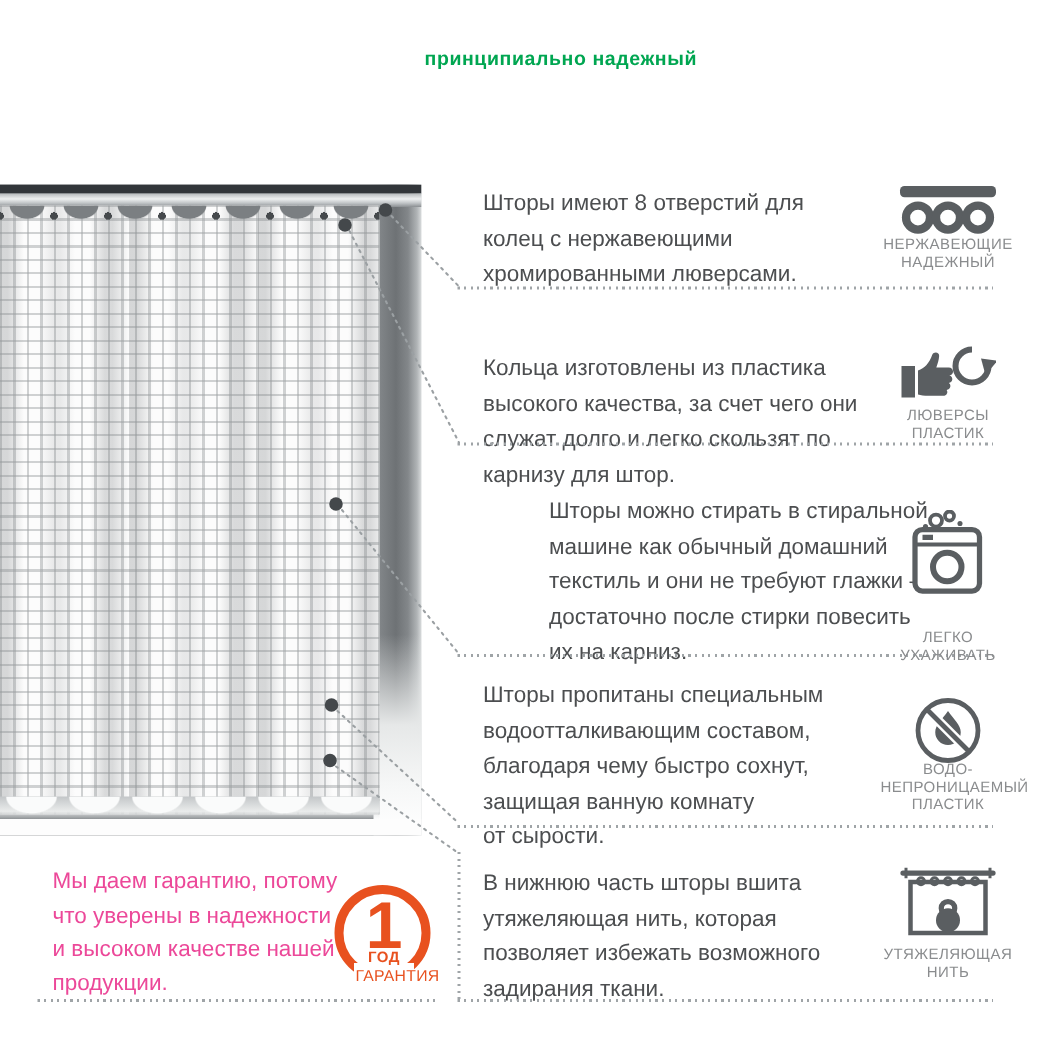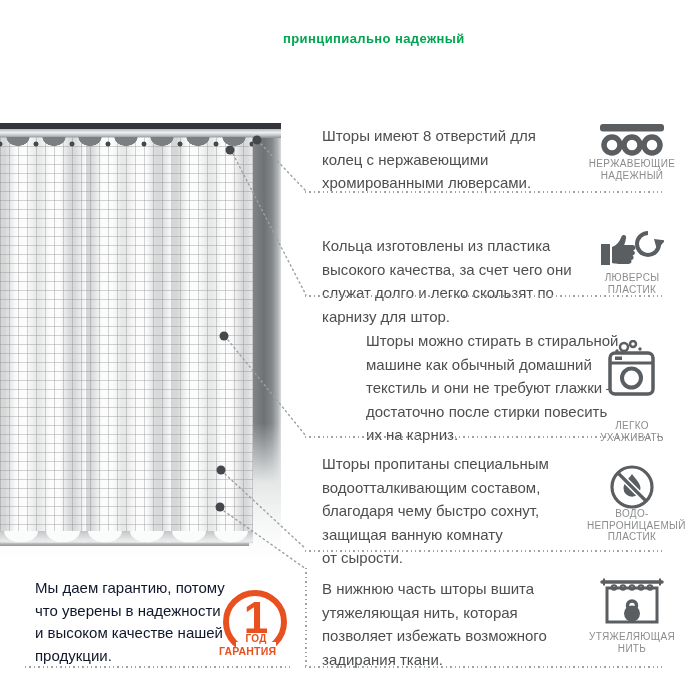--- a/index.html
+++ b/index.html
@@ -62,30 +62,30 @@
   .vline { left:305px; top:568px; width:2px; height:98px;
     background-image:repeating-linear-gradient(180deg,#9fa4a7 0 1.4px, rgba(0,0,0,0) 1.4px 4.4px); }
 
   .iconbox { left:587px; width:90px; text-align:center; }
   .i1 { top:123px; } .i2 { top:226px; } .i3 { top:340px; } .i4 { top:464px; } .i5 { top:578px; }
   .ilabel { left:587px; width:90px; text-align:center; font-size:10px; line-height:11.5px;
     color:#8a8c8e; letter-spacing:.3px; }
   .l1 { top:158px; } .l2 { top:272px; } .l3 { top:420px; } .l4 { top:508px; } .l5 { top:631px; }
 
   
-  .gtext { left:35px; top:577px; width:190px; font-size:15px; line-height:22.5px; color:#0f172a; white-space:pre-line; }
+  .gtext { left:35px; top:577px; width:190px; font-size:15px; line-height:22.5px; color:#ec4899; white-space:pre-line; }
   .badge { left:219px; top:588px; width:74px; height:74px; }
   .ring { position:absolute; left:4px; top:2px; width:64px; height:64px; border:6px solid #e8511f; border-radius:50%; }
   .ring-gap { position:absolute; left:17px; top:54px; width:40px; height:16px; background:#ffffff; }
   .badge-num { position:absolute; left:0; top:7px; width:74px; text-align:center;
     font-size:44px; font-weight:700; color:#e8511f; line-height:46px; }
   .badge-unit { position:absolute; left:0; top:45px; width:74px; text-align:center;
     font-size:10px; font-weight:700; color:#e8511f; letter-spacing:.3px; }
-  .badge-word { position:absolute; left:0; top:57px; width:74px; text-align:left;
-    font-size:10.5px; font-weight:700; color:#e8511f; letter-spacing:.2px; }
+  .badge-word { position:absolute; left:0; top:57px; width:74px; text-align:right;
+    font-size:10.5px; font-weight:400; color:#e8511f; letter-spacing:.2px; }
 
   svg.icon { display:inline-block; }
 </style>
 </head>
 <body>
 
 <div class="abs logo">
   <div class="tagline">принципиально надежный</div>
 </div>
 

